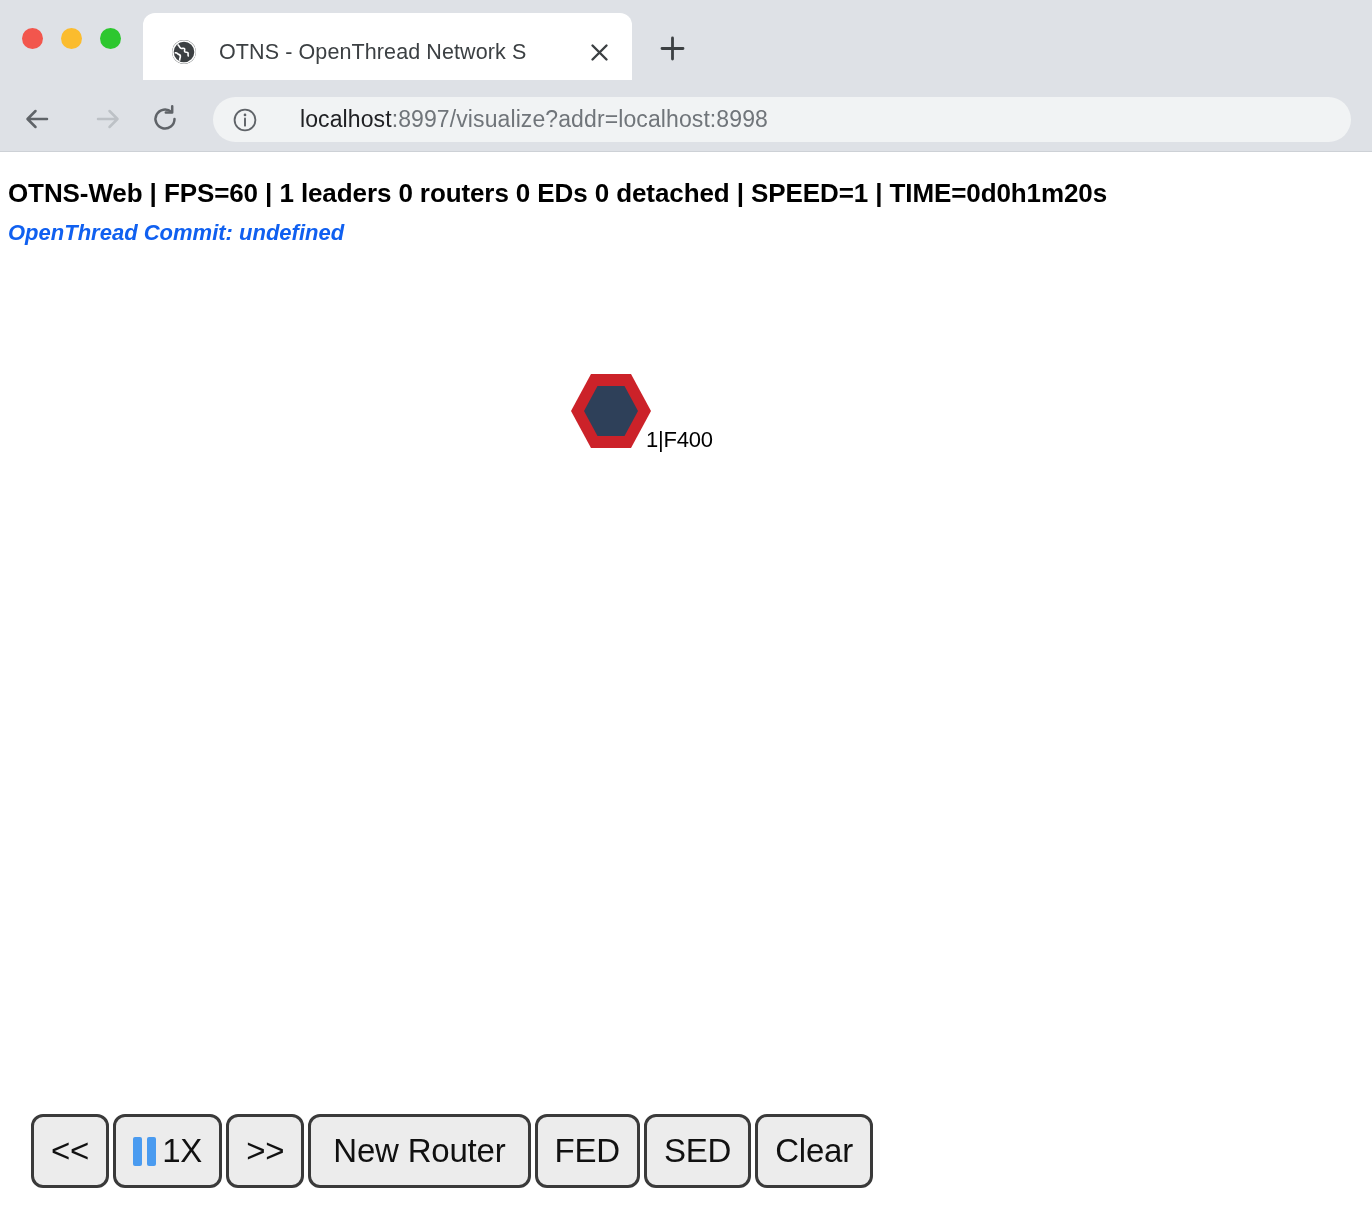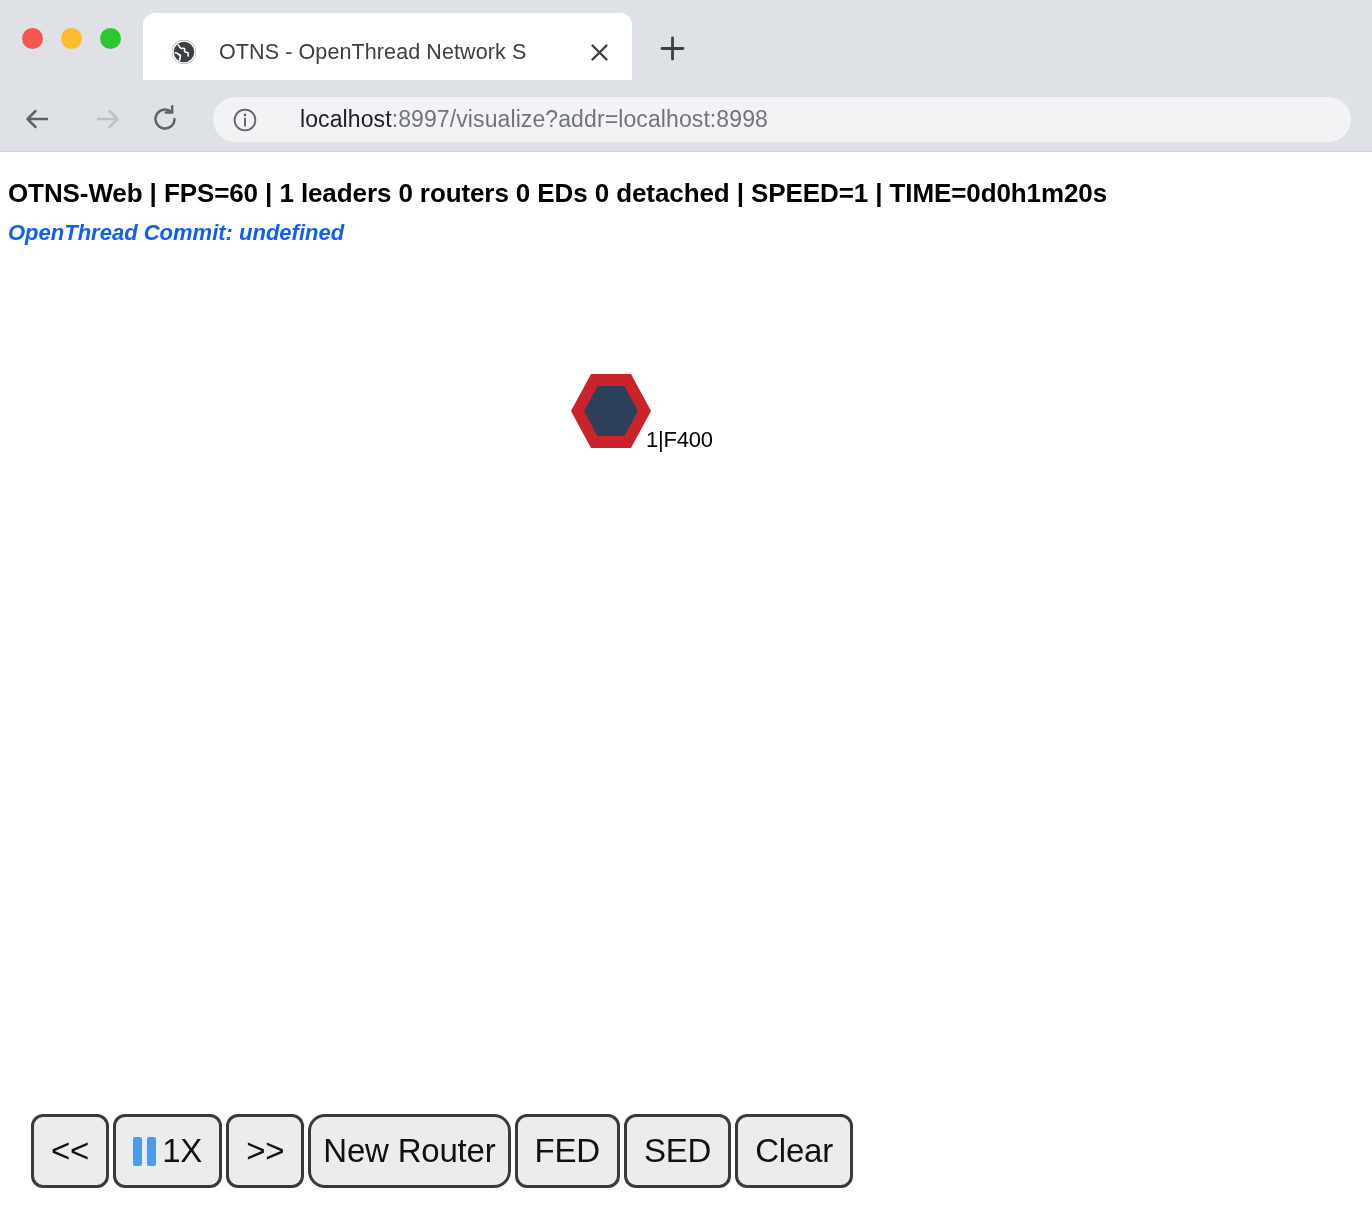--- a/index.html
+++ b/index.html
@@ -214,21 +214,21 @@
     display: flex;
     align-items: center;
     justify-content: center;
     padding: 0 17px;
     font-family: "Liberation Sans", sans-serif;
     font-size: 33px;
     color: #111111;
     white-space: nowrap;
     letter-spacing: -0.2px;
   }
-  .ctrl-btn.wide { padding: 0 12px; border-radius: 17px; }
+  .ctrl-btn.wide { padding: 0 22px; }
   .pause-icon {
     display: inline-flex;
     gap: 5px;
     margin-right: 6px;
     align-items: center;
   }
   .pause-icon i {
     display: block;
     width: 9px;
     height: 29px;

